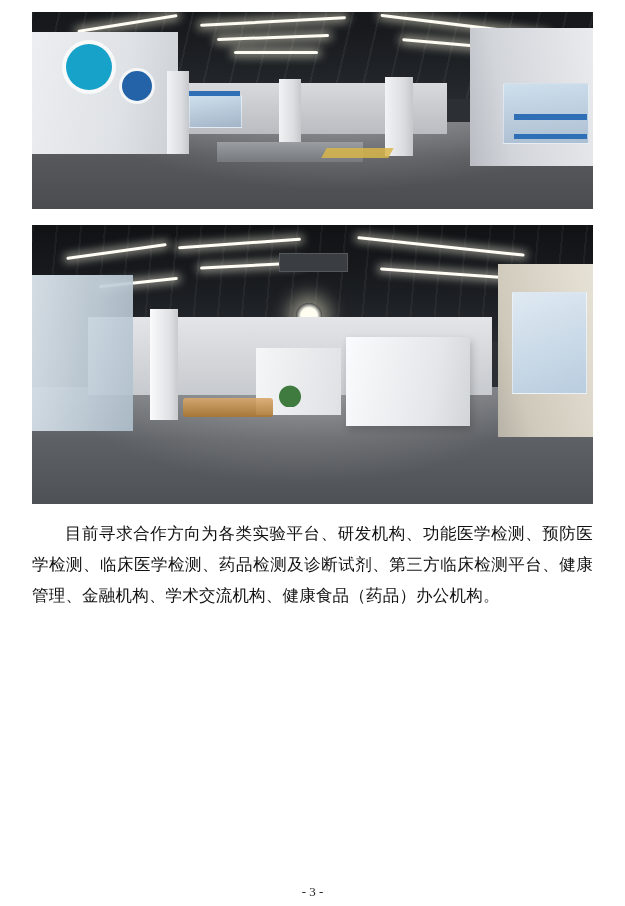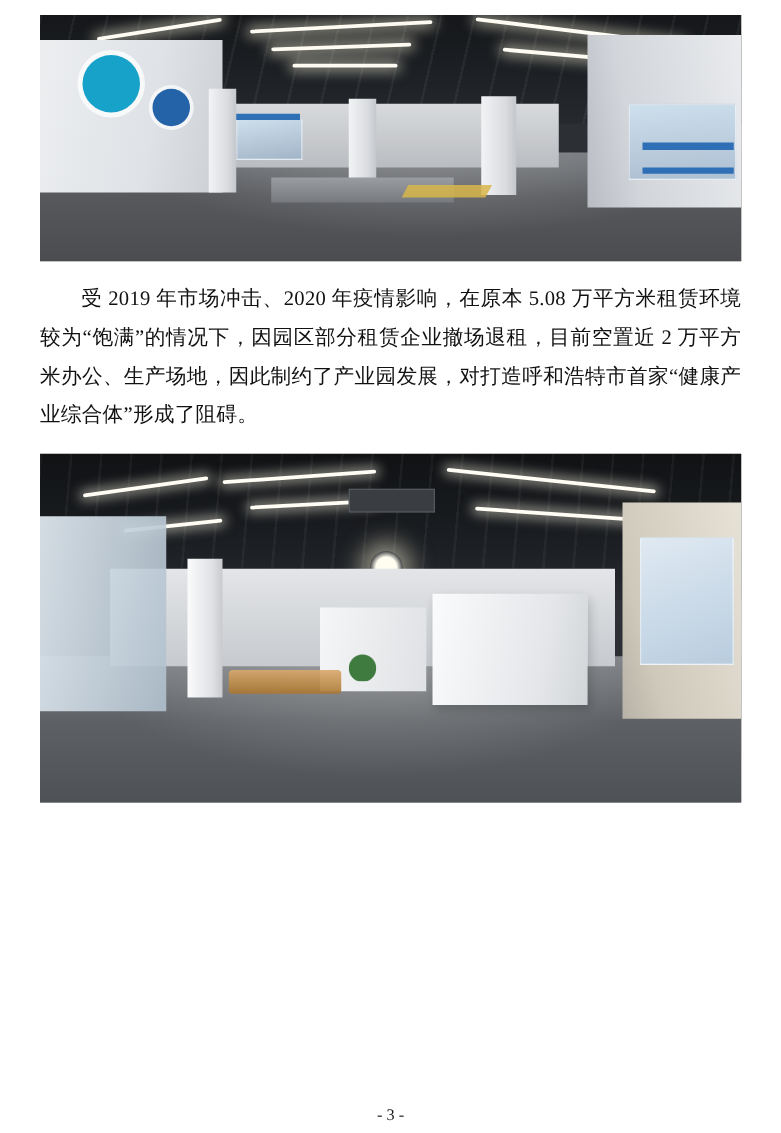--- a/index.html
+++ b/index.html
@@ -247,21 +247,20 @@
       <div class="s1-glass" style="left:84%;top:36%;width:15%;height:30%;"></div>
       <div class="s1-blue" style="left:28%;top:40%;width:9%;height:2.5%;"></div>
       <div class="s1-blue" style="left:86%;top:52%;width:13%;height:3%;"></div>
       <div class="s1-blue" style="left:86%;top:62%;width:13%;height:2.5%;"></div>
 
       <div class="s1-step"></div>
       <div class="s1-yellow"></div>
     </div>
   </div>
 
-  <p class="para para-1">受 2019 年市场冲击、2020 年疫情影响，在原本 5.08 万平方米租赁环境较为“饱满”的情况下，因园区部分租赁企业撤场退租，目前空置近 2 万平方米办公、生产场地，因此制约了产业园发展，对打造呼和浩特市首家“健康产业综合体”形成了阻碍。</p>
 
   <div class="photo photo-2">
     <div class="scene">
       <div class="s2-ceiling"></div>
 
       <div class="s2-lightstrip" style="left:26%;top:6%;width:22%;height:3px;transform:rotate(-4deg);"></div>
       <div class="s2-lightstrip" style="left:30%;top:14%;width:18%;height:3px;transform:rotate(-3deg);"></div>
       <div class="s2-lightstrip" style="left:58%;top:7%;width:30%;height:3px;transform:rotate(6deg);"></div>
       <div class="s2-lightstrip" style="left:62%;top:17%;width:24%;height:3px;transform:rotate(4deg);"></div>
       <div class="s2-lightstrip" style="left:6%;top:9%;width:18%;height:3px;transform:rotate(-8deg);"></div>
@@ -276,15 +275,16 @@
       <div class="s2-rightwall"></div>
       <div class="s2-poster"></div>
       <div class="s2-column"></div>
       <div class="s2-partition"></div>
       <div class="s2-partition2"></div>
       <div class="s2-sofa"></div>
       <div class="s2-plant"></div>
     </div>
   </div>
 
+  <p class="para para-2">目前寻求合作方向为各类实验平台、研发机构、功能医学检测、预防医学检测、临床医学检测、药品检测及诊断试剂、第三方临床检测平台、健康管理、金融机构、学术交流机构、健康食品（药品）办公机构。</p>
 
   <div class="page-number">- 3 -</div>
 </div>
 
 </body></html>

